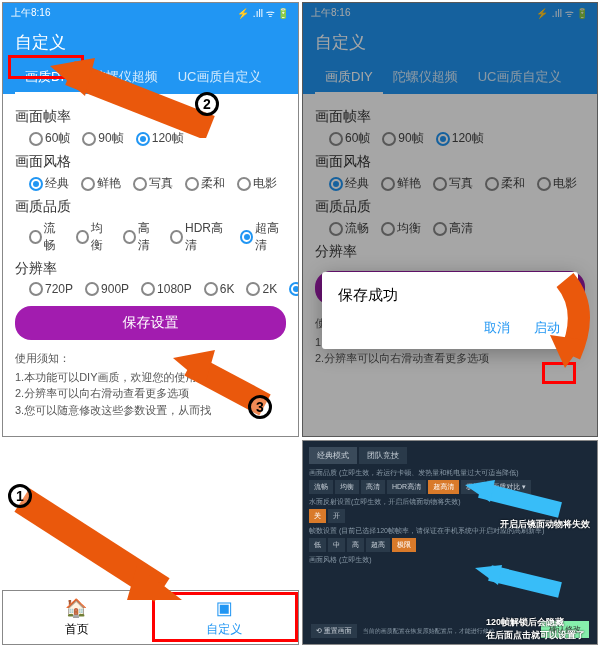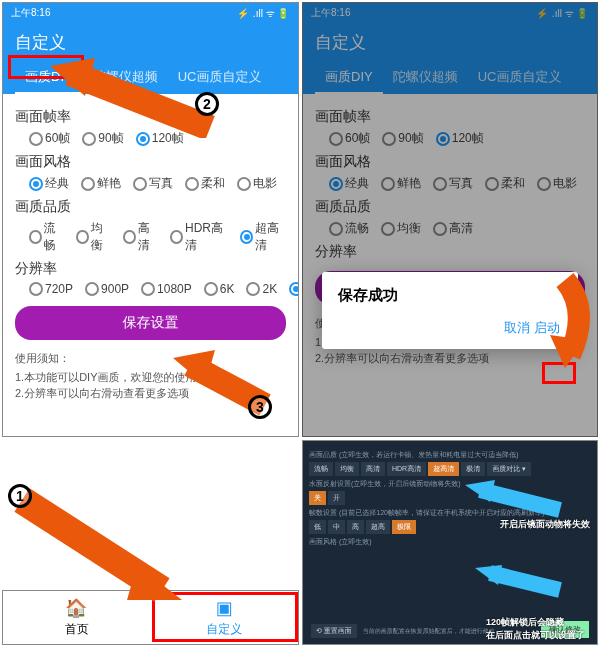--- a/index.html
+++ b/index.html
@@ -18,23 +18,23 @@
 .radio-row{display:flex;gap:12px;flex-wrap:nowrap;margin-bottom:4px;padding-left:14px}
 .radio-item{display:flex;align-items:center;font-size:12px;color:#444;cursor:pointer}
 .radio{width:14px;height:14px;border:2px solid #888;border-radius:50%;margin-right:2px;display:inline-flex;align-items:center;justify-content:center}
 .radio.checked{border-color:#2196f3}
 .radio.checked::after{content:"";width:6px;height:6px;background:#2196f3;border-radius:50%}
 .save-btn{background:#a21caf;color:#fff;text-align:center;padding:8px;border-radius:16px;margin:10px 0;font-size:14px;cursor:pointer}
 .notes{font-size:11px;color:#555;line-height:1.5}
 .notes-title{font-weight:500;margin-bottom:2px}
 .dim{position:absolute;left:302px;top:2px;width:296px;height:435px;background:rgba(0,0,0,.35)}
 .dialog{position:absolute;left:322px;top:272px;width:256px;background:#fff;border-radius:3px;padding:14px 16px 8px;box-shadow:0 4px 20px rgba(0,0,0,.3)}
-.dialog-title{font-size:15px;font-weight:700;margin-bottom:10px}
+.dialog-title{font-size:15px;font-weight:400;margin-bottom:10px}
 .dialog-msg{font-size:12px;color:#666;margin-bottom:16px}
-.dialog-actions{display:flex;justify-content:flex-end;}
+.dialog-actions{display:flex;justify-content:flex-end;gap:20px}
 .dialog-btn{font-size:13px;color:#2196f3;cursor:pointer;padding:4px 2px}
 .bottom-nav{position:absolute;left:2px;top:590px;width:297px;height:55px;background:#fff;border:1px solid #888;display:flex}
 .nav-item{flex:1;display:flex;flex-direction:column;align-items:center;justify-content:center;font-size:12px;cursor:pointer;gap:2px}
 .nav-item.active{color:#2196f3}
 .nav-item .icon{font-size:18px}
 .game{position:absolute;left:302px;top:440px;width:296px;height:205px;background:#1a2838;border:1px solid #888;color:#c8d0d8;font-size:8px;padding:6px}
 .game-tabs{display:flex;gap:2px;margin-bottom:4px}
 .game-tab{padding:3px 8px;background:#2a3a4a;font-size:8px}
 .game-tab.active{background:#3a4a5a}
 .game-row{margin:3px 0}
@@ -151,20 +151,21 @@
       <div class="radio-item">
           <span class="radio checked"></span>
           <span>2K</span>
         </div>
     </div>
     <div class="save-btn">保存设置</div>
     <div class="notes">
       <div class="notes-title">使用须知：</div>
       <div>1.本功能可以DIY画质，欢迎您的使用</div>
       <div>2.分辨率可以向右滑动查看更多选项</div>
+      <div>3.您可以随意修改这些参数设置，从而找</div>
     </div>
   </div>
 </div>
 
 <div class="screen right">
   <div class="statusbar">
     <span>上午8:16</span>
     <span>⚡ .ıll ᯤ 🔋</span>
   </div>
   <div class="header">
@@ -252,20 +253,24 @@
     <span class="icon">🏠</span>
     <span>首页</span>
   </div>
   <div class="nav-item active">
     <span class="icon">▣</span>
     <span>自定义</span>
   </div>
 </div>
 
 <div class="game">
+  <div class="game-tabs">
+    <div class="game-tab active">经典模式</div>
+    <div class="game-tab">团队竞技</div>
+  </div>
   <div class="game-row">
     <div class="game-label">画面品质 (立即生效，若运行卡顿、发热量和耗电量过大可适当降低)</div>
     <div class="game-opts">
       <span class="game-opt">流畅</span>
       <span class="game-opt">均衡</span>
       <span class="game-opt">高清</span>
       <span class="game-opt">HDR高清</span>
       <span class="game-opt sel">超高清</span>
       <span class="game-opt">极清</span>
       <span class="game-opt">画质对比 ▾</span>

